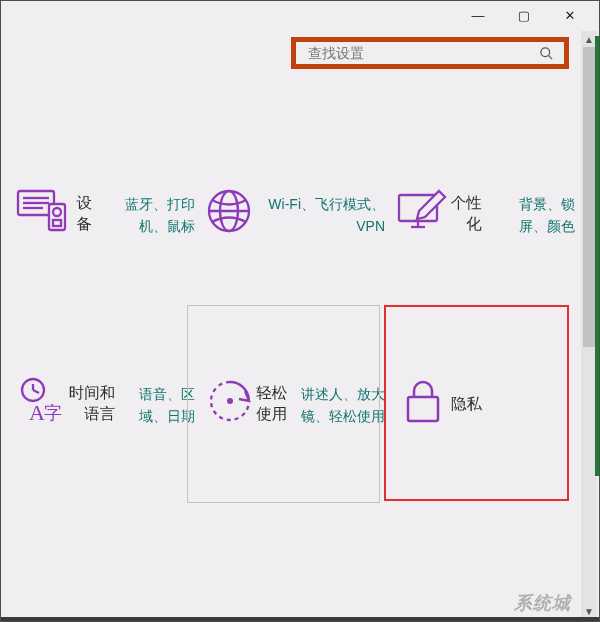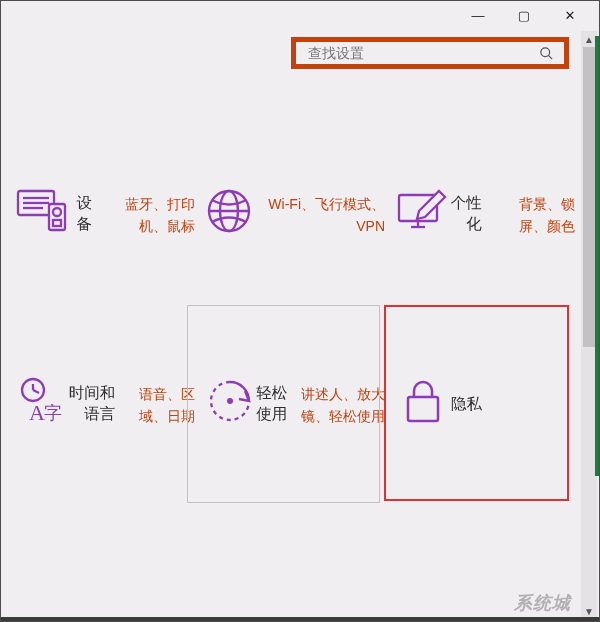--- a/index.html
+++ b/index.html
@@ -95,21 +95,21 @@
     justify-content: center;
     margin-bottom: 10px;
   }
   .tile .title {
     font-size: 15.5px;
     color: #2d2d2d;
     margin-bottom: 4px;
   }
   .tile .desc {
     font-size: 14px;
-    color: #c2410c;
+    color: #0f766e;
     line-height: 1.55;
     padding: 0 10px;
     white-space: pre-line;
   }
 
   .accent { color: #8e3bb8; }
   svg { display: block; }
 
   
   .overlay-box {

